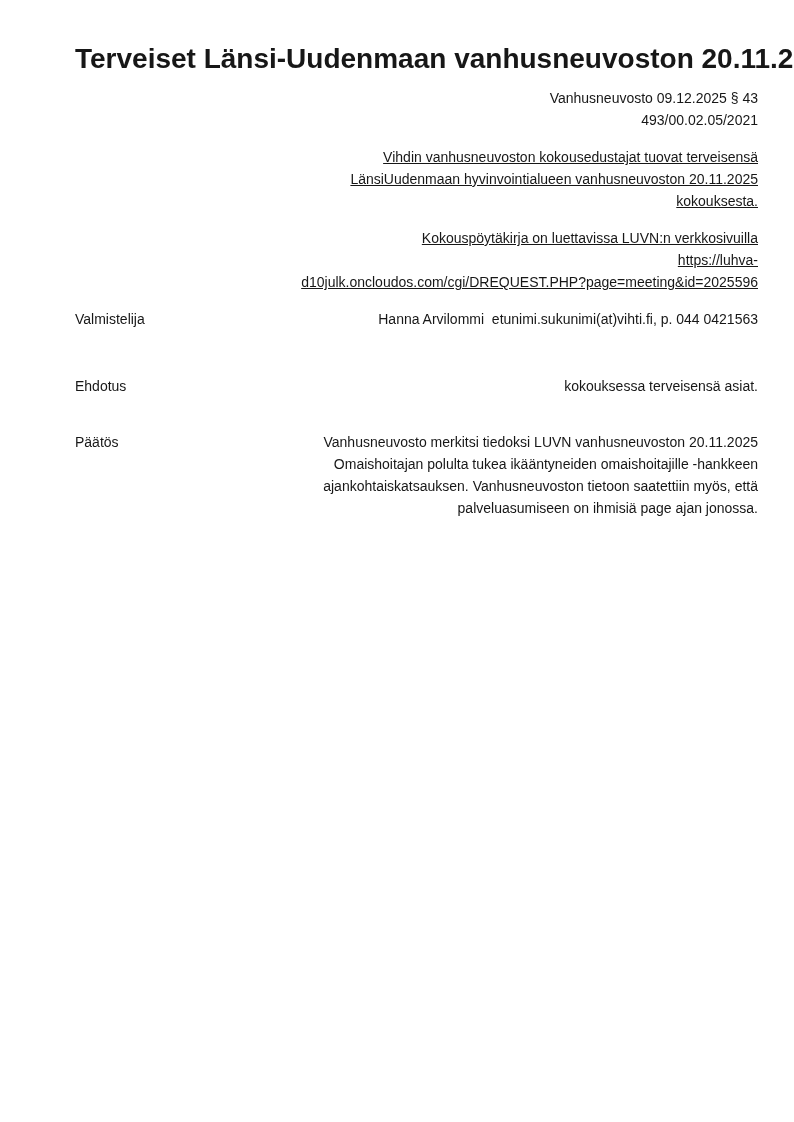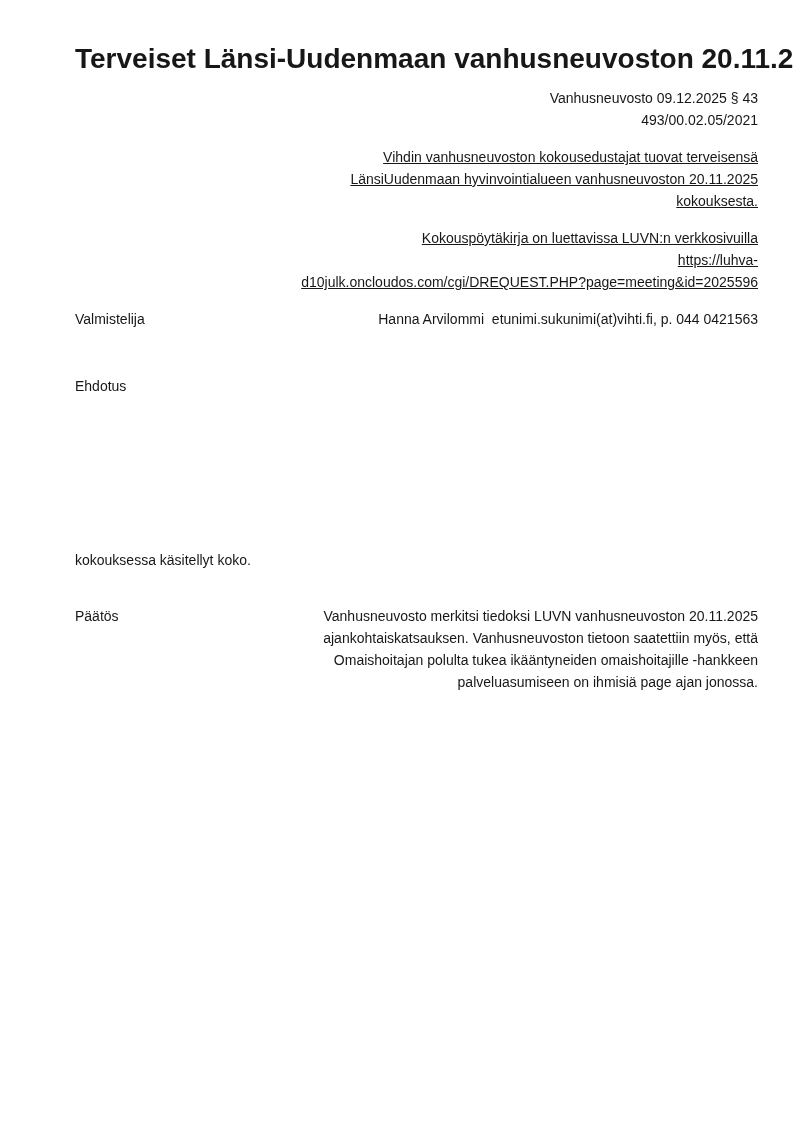--- a/index.html
+++ b/index.html
@@ -41,21 +41,21 @@
   .content-col {
     flex: 1 1 auto;
     min-width: 0;
   }
   .line {
     white-space: pre;
     text-align: right;
   }
   .mb-body { margin-bottom: 15px; text-decoration: underline; }
   .mb-valmistelija { margin-bottom: 45px; }
-  .mb-ehdotus { margin-bottom: 34px; flex-direction: column; }
+  .mb-ehdotus { margin-bottom: 34px; }
 </style>
 </head>
 <body>
 
 <div class="page">
 
   <h1 class="doc-title">Terveiset Länsi-Uudenmaan vanhusneuvoston 20.11.2025 kokouksesta</h1>
 
   <div class="meta-block">
     <div class="line">Vanhusneuvosto 09.12.2025 § 43</div>
@@ -83,27 +83,27 @@
   <div class="row mb-valmistelija">
     <div class="label-col">Valmistelija</div>
     <div class="content-col">
       <div class="line">Hanna Arvilommi  etunimi.sukunimi(at)vihti.fi, p. 044 0421563</div>
     </div>
   </div>
 
   <div class="row mb-ehdotus">
     <div class="label-col">Ehdotus</div>
     <div class="content-col">
-      <div class="line">kokouksessa käsitellyt koko.</div>
+      <div class="line">kokouksessa terveisensä asiat.</div>
     </div>
   </div>
 
   <div class="row">
     <div class="label-col">Päätös</div>
     <div class="content-col">
       <div class="line">Vanhusneuvosto merkitsi tiedoksi LUVN vanhusneuvoston 20.11.2025</div>
+      <div class="line">Omaishoitajan polulta tukea ikääntyneiden omaishoitajille -hankkeen</div>
       <div class="line">ajankohtaiskatsauksen. Vanhusneuvoston tietoon saatettiin myös, että</div>
-      <div class="line">Omaishoitajan polulta tukea ikääntyneiden omaishoitajille -hankkeen</div>
       <div class="line">palveluasumiseen on ihmisiä page ajan jonossa.</div>
     </div>
   </div>
 
 </div>
 
 </body></html>

